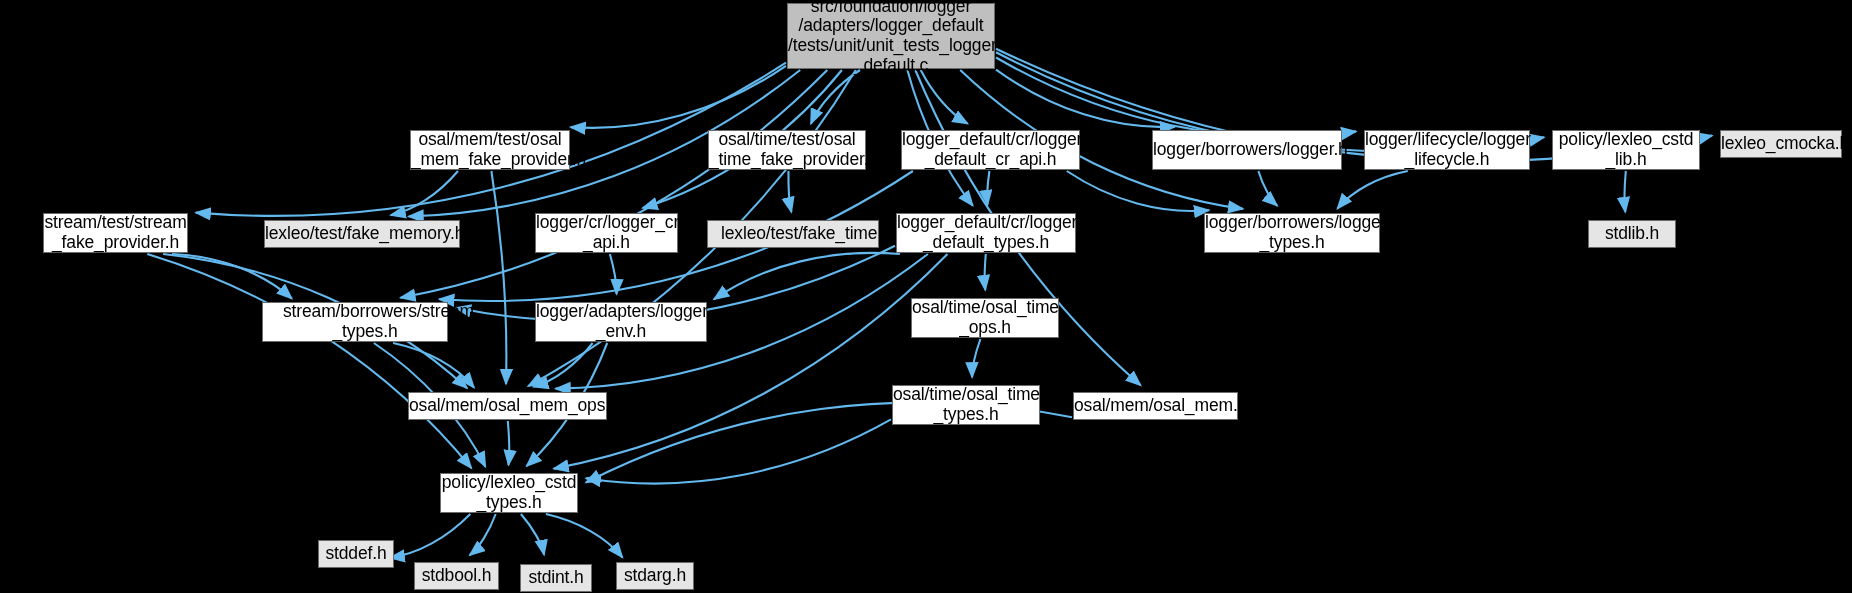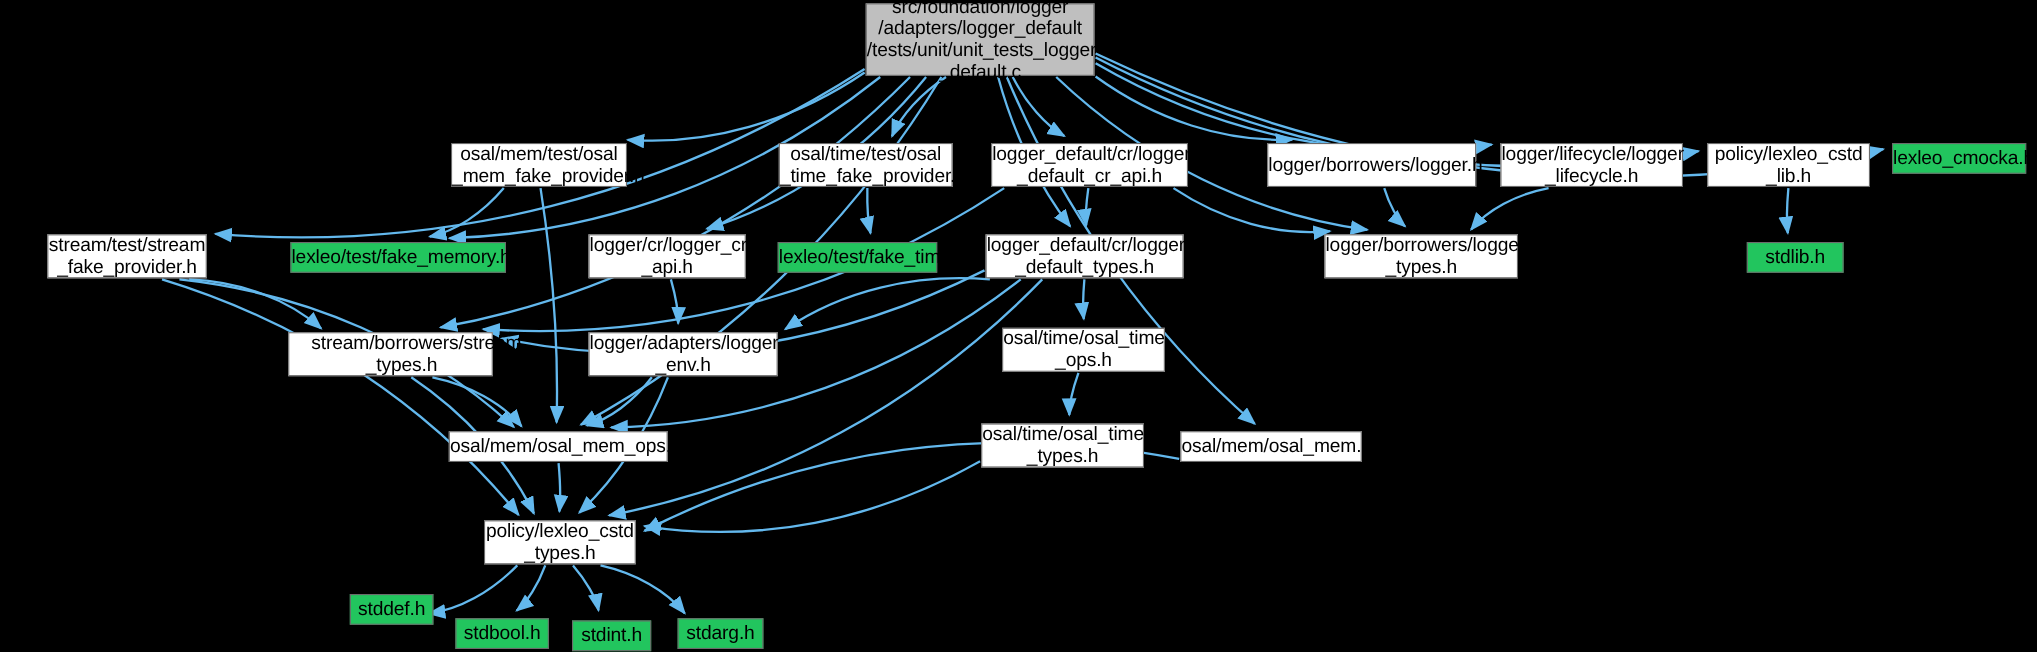--- a/index.html
+++ b/index.html
@@ -39,21 +39,21 @@
     align-items: center;
     justify-content: center;
     white-space: pre-line;
     letter-spacing: -0.15px;
     z-index: 5;
   }
   .node.root {
     background: #bfbfbf;
   }
   .node.external {
-    background: #22c55e;
+    background: #e5e5e5;
   }
   .node span {
     display: block;
     width: 100%;
   }
 </style>
 </head>
 <body>
 
 <div id="graph-root">
@@ -126,21 +126,21 @@
       <div class="node" style="left: 1364px; top: 130px; width: 166px; height: 40px;"><span>logger/lifecycle/logger
 _lifecycle.h</span></div>
       <div class="node" style="left: 1552px; top: 130px; width: 148px; height: 40px;"><span>policy/lexleo_cstd
 _lib.h</span></div>
       <div class="node external" style="left: 1720px; top: 130px; width: 122px; height: 28px;"><span>lexleo_cmocka.h</span></div>
       <div class="node" style="left: 43px; top: 213px; width: 145px; height: 40px;"><span>stream/test/stream
 _fake_provider.h</span></div>
       <div class="node external" style="left: 264px; top: 220px; width: 196px; height: 28px;"><span>lexleo/test/fake_memory.h</span></div>
       <div class="node" style="left: 535px; top: 213px; width: 143px; height: 40px;"><span>logger/cr/logger_cr
 _api.h</span></div>
-      <div class="node external" style="left: 707px; top: 220px; width: 145px; height: 28px;"><span>lexleo/test/fake_time.h</span></div>
+      <div class="node external" style="left: 707px; top: 220px; width: 172px; height: 28px; padding-left: 13px;"><span>lexleo/test/fake_time.h</span></div>
       <div class="node" style="left: 896px; top: 213px; width: 180px; height: 40px;"><span>logger_default/cr/logger
 _default_types.h</span></div>
       <div class="node" style="left: 1204px; top: 213px; width: 176px; height: 40px;"><span>logger/borrowers/logger
 _types.h</span></div>
       <div class="node external" style="left: 1588px; top: 220px; width: 88px; height: 28px;"><span>stdlib.h</span></div>
       <div class="node" style="left: 262px; top: 302px; width: 186px; height: 40px; padding-left: 20px;"><span>stream/borrowers/stream
 _types.h</span></div>
       <div class="node" style="left: 535px; top: 302px; width: 172px; height: 40px;"><span>logger/adapters/logger
 _env.h</span></div>
       <div class="node" style="left: 911px; top: 298px; width: 148px; height: 40px;"><span>osal/time/osal_time

